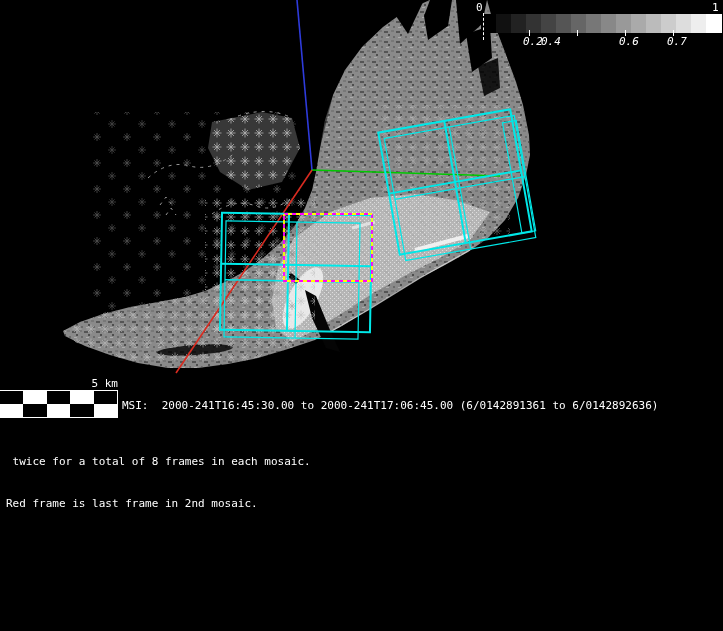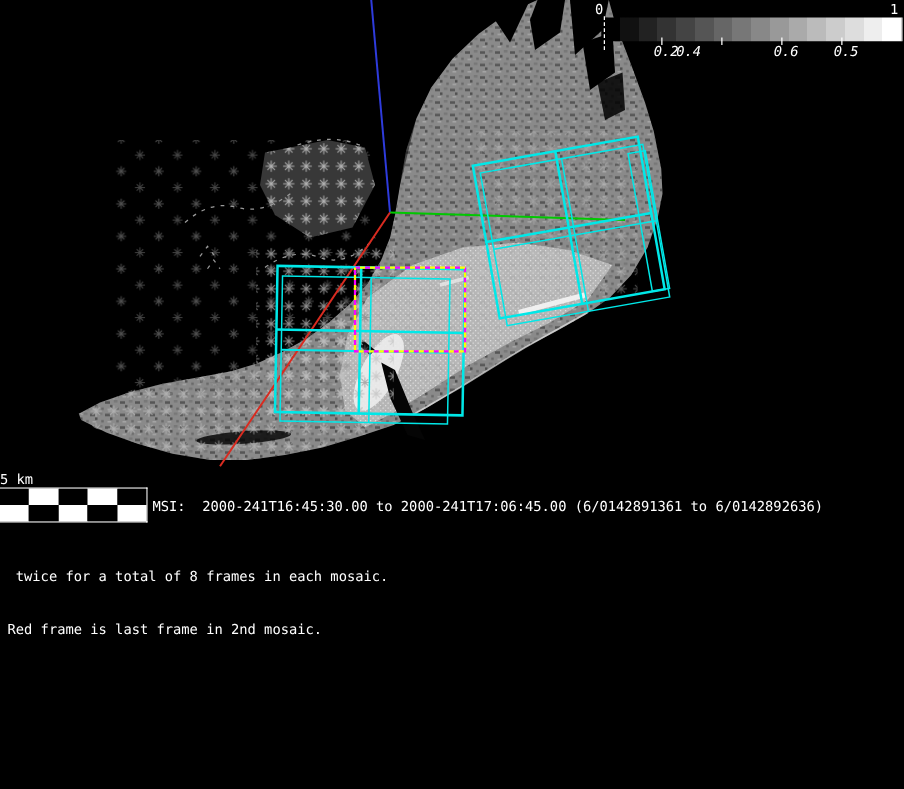--- a/index.html
+++ b/index.html
@@ -13,21 +13,21 @@
       #000 0 6.25%,#111 6.25% 12.5%,#222 12.5% 18.75%,#333 18.75% 25%,
       #444 25% 31.25%,#555 31.25% 37.5%,#666 37.5% 43.75%,#777 43.75% 50%,
       #888 50% 56.25%,#999 56.25% 62.5%,#aaa 62.5% 68.75%,#bbb 68.75% 75%,
       #ccc 75% 81.25%,#ddd 81.25% 87.5%,#eee 87.5% 93.75%,#fff 93.75% 100%);}
   .cb-label{top:1px;font-size:11px;}
   .cb-tick{width:1px;height:6px;background:#fff;top:30px;}
   .cb-ticklabel{top:35px;font-size:11px;font-style:italic;}
   #cb-zero-tick{left:483px;top:13px;height:27px;width:0;border-left:1px dashed #fff;}
   #cb-one-tick{left:721px;top:14px;height:19px;width:1px;background:#fff;}
   
-  #scalebar-label{left:0;top:377px;width:118px;text-align:left;font-size:11px;}
+  #scalebar-label{left:0;top:377px;width:118px;text-align:right;font-size:11px;}
   #scalebar{left:0;top:390px;width:117px;height:26px;border:1px solid #fff;border-left:none;
             display:grid;grid-template-columns:repeat(5,1fr);grid-template-rows:1fr 1fr;}
   .ck-b{background:#000;} .ck-w{background:#fff;}
   
   #status-line{left:122px;top:399px;text-align:right;}
   #caption{left:6px;top:428px;line-height:13.7px;}
 </style>
 </head>
 <body>
 
@@ -150,21 +150,21 @@
     <div id="colorbar-bar" class="abs"></div>
     <div id="cb-zero-tick" class="abs"></div>
     <div id="cb-one-tick" class="abs"></div>
     <div class="abs cb-tick" style="left:529px"></div>
     <div class="abs cb-tick" style="left:577px"></div>
     <div class="abs cb-tick" style="left:625px"></div>
     <div class="abs cb-tick" style="left:673px"></div>
     <span class="abs txt cb-ticklabel" style="left:523px">0.2</span>
     <span class="abs txt cb-ticklabel" style="left:541px">0.4</span>
     <span class="abs txt cb-ticklabel" style="left:619px">0.6</span>
-    <span class="abs txt cb-ticklabel" style="left:667px">0.5</span>
+    <span class="abs txt cb-ticklabel" style="left:667px">0.7</span>
   </div>
 
   <div id="scalebar-label" class="abs txt">5 km</div>
   <div id="scalebar" class="abs">
     <div class="ck-b"></div>
     <div class="ck-w"></div>
     <div class="ck-b"></div>
     <div class="ck-w"></div>
     <div class="ck-b"></div>
     <div class="ck-w"></div>

